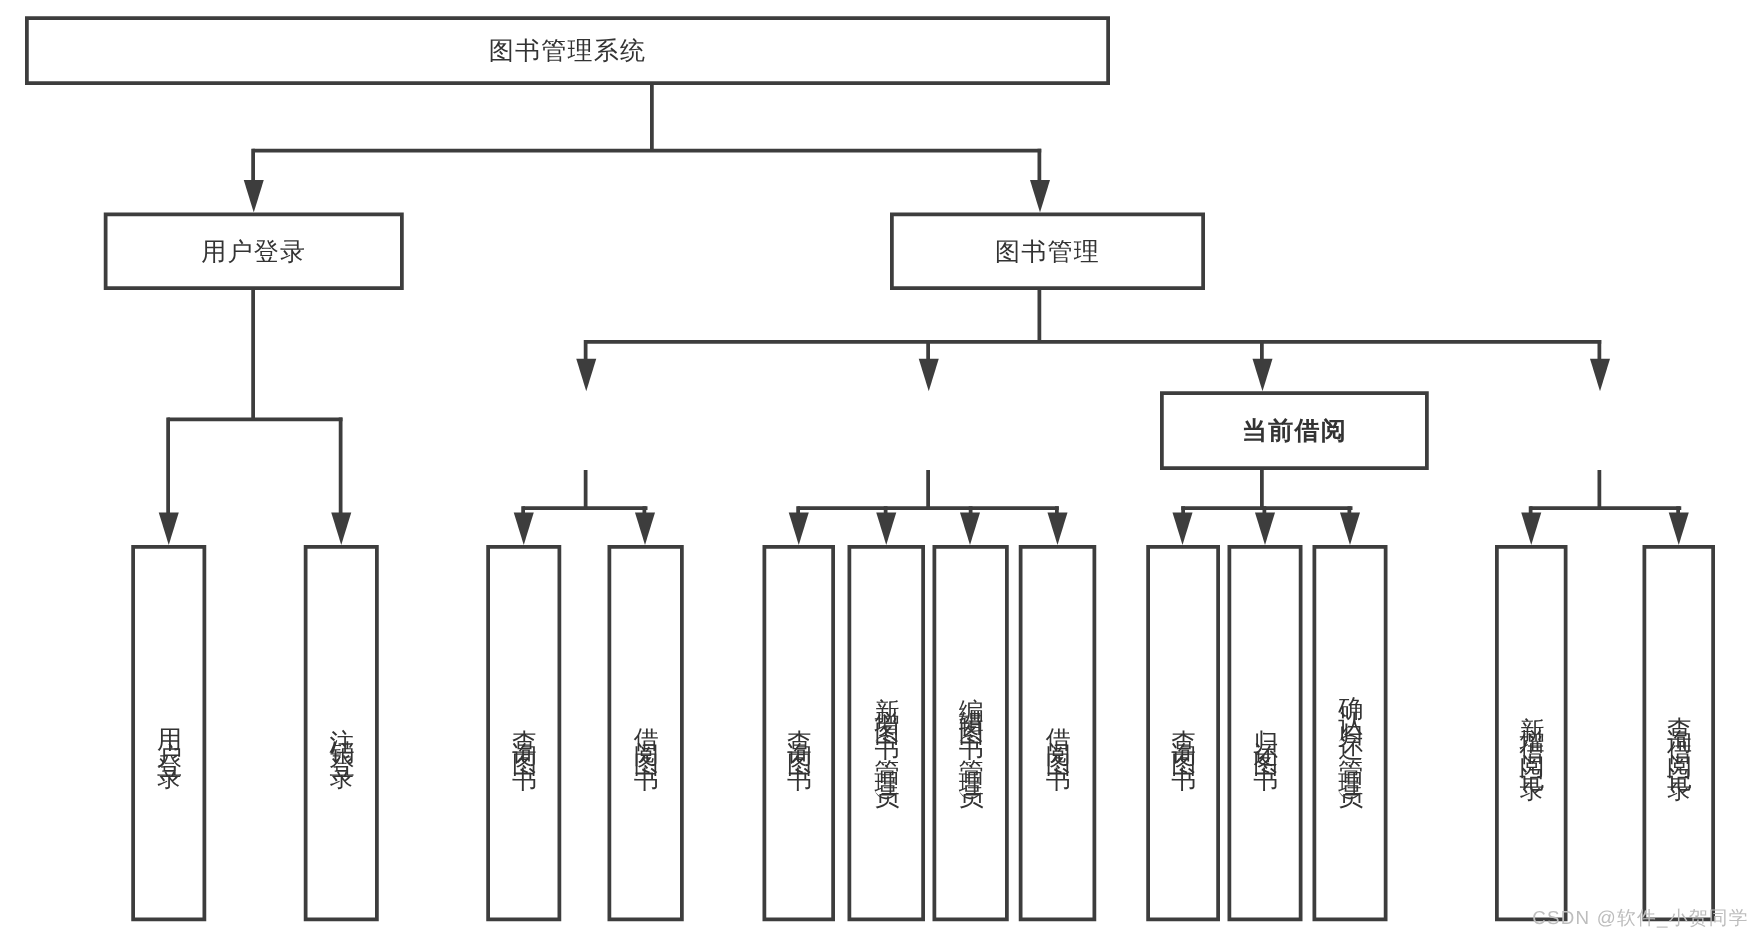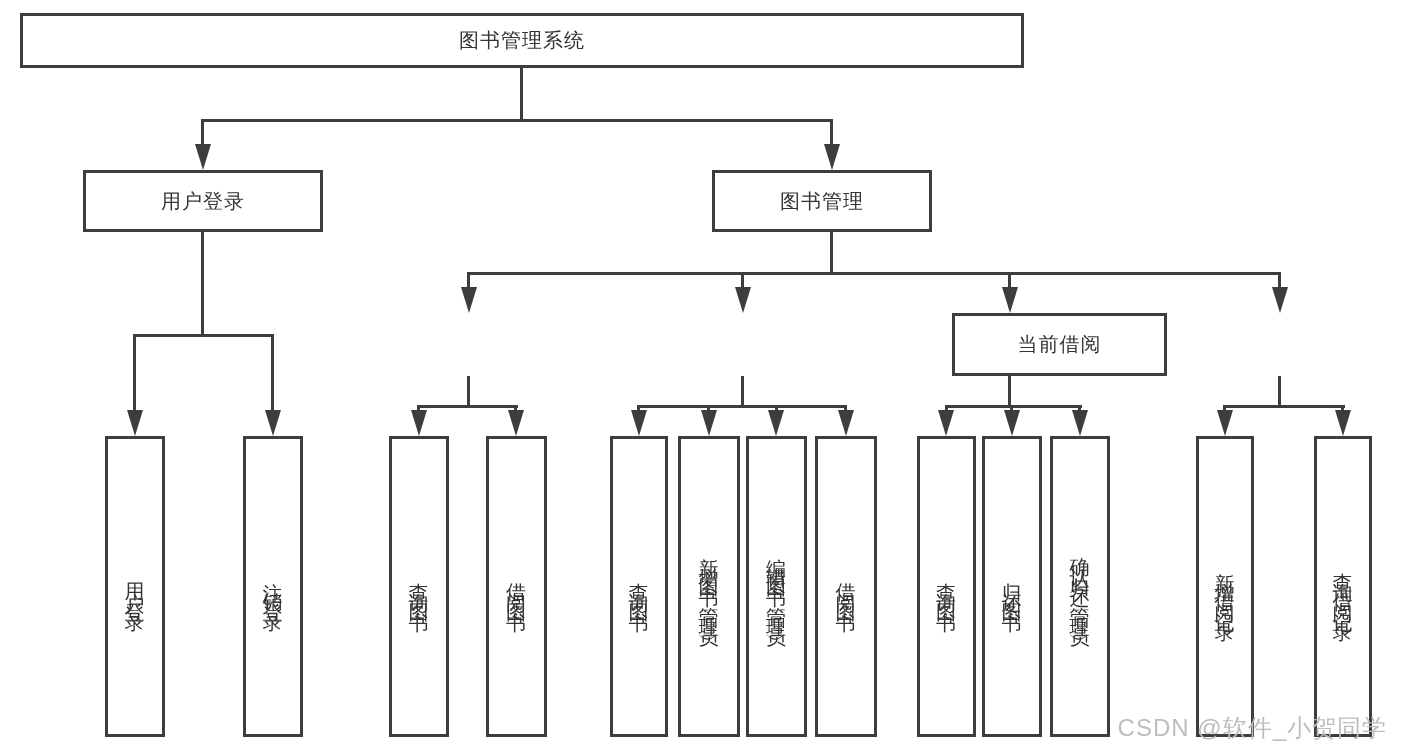--- a/index.html
+++ b/index.html
@@ -31,45 +31,45 @@
 
   .vline{position:absolute;width:3px;background:var(--line);}
   .hline{position:absolute;height:3px;background:var(--line);}
   .arrow{
     position:absolute;width:0;height:0;
     border-left:8px solid transparent;
     border-right:8px solid transparent;
     border-top:26px solid var(--line);
   }
   .watermark{
-    position:absolute;right:18px;bottom:3px;
-    font-size:24px;color:var(--watermark);letter-spacing:1px;
+    position:absolute;right:6px;bottom:3px;
+    font-size:15px;color:var(--watermark);letter-spacing:1px;
     user-select:none;
   }
 </style>
 </head>
 <body>
 
 <div class="canvas">
 
-  <div class="node" style="left:20px;top:13px;width:1004px;height:55px;font-family:Liberation Serif, serif;">
+  <div class="node" style="left:20px;top:13px;width:868px;height:55px;font-family:Liberation Serif, serif;">
     <span>图书管理系统</span>
   </div>
 
   <div class="vline" style="left:520px;top:68px;height:53px;"></div>
   <div class="hline" style="left:202px;top:119px;width:631px;"></div>
   <div class="vline" style="left:201px;top:119px;height:27px;"></div>
   <div class="arrow" style="left:195px;top:144px;"></div>
   <div class="vline" style="left:830px;top:119px;height:27px;"></div>
   <div class="arrow" style="left:824px;top:144px;"></div>
 
   <div class="node" style="left:83px;top:170px;width:240px;height:62px;">
     <span>用户登录</span>
   </div>
-  <div class="node" style="left:712px;top:170px;width:220px;height:62px;">
+  <div class="node" style="left:712px;top:170px;width:252px;height:62px;">
     <span>图书管理</span>
   </div>
 
   <div class="vline" style="left:201px;top:232px;height:104px;"></div>
   <div class="hline" style="left:134px;top:334px;width:140px;"></div>
   <div class="vline" style="left:133px;top:334px;height:78px;"></div>
   <div class="arrow" style="left:127px;top:410px;"></div>
   <div class="vline" style="left:271px;top:334px;height:78px;"></div>
   <div class="arrow" style="left:265px;top:410px;"></div>
 
@@ -77,21 +77,21 @@
   <div class="hline" style="left:468px;top:272px;width:813px;"></div>
   <div class="vline" style="left:467px;top:272px;height:17px;"></div>
   <div class="arrow" style="left:461px;top:287px;"></div>
   <div class="vline" style="left:741px;top:272px;height:17px;"></div>
   <div class="arrow" style="left:735px;top:287px;"></div>
   <div class="vline" style="left:1008px;top:272px;height:17px;"></div>
   <div class="arrow" style="left:1002px;top:287px;"></div>
   <div class="vline" style="left:1278px;top:272px;height:17px;"></div>
   <div class="arrow" style="left:1272px;top:287px;"></div>
 
-  <div class="node" style="left:952px;top:313px;width:215px;height:63px;">
+  <div class="node" style="left:928px;top:313px;width:215px;height:63px;font-weight:bold;">
     <span>当前借阅</span>
   </div>
 
   <div class="vline" style="left:467px;top:376px;height:31px;"></div>
   <div class="hline" style="left:418px;top:405px;width:100px;"></div>
   <div class="vline" style="left:417px;top:405px;height:8px;"></div>
   <div class="arrow" style="left:411px;top:410px;"></div>
   <div class="vline" style="left:514px;top:405px;height:8px;"></div>
   <div class="arrow" style="left:508px;top:410px;"></div>
 

